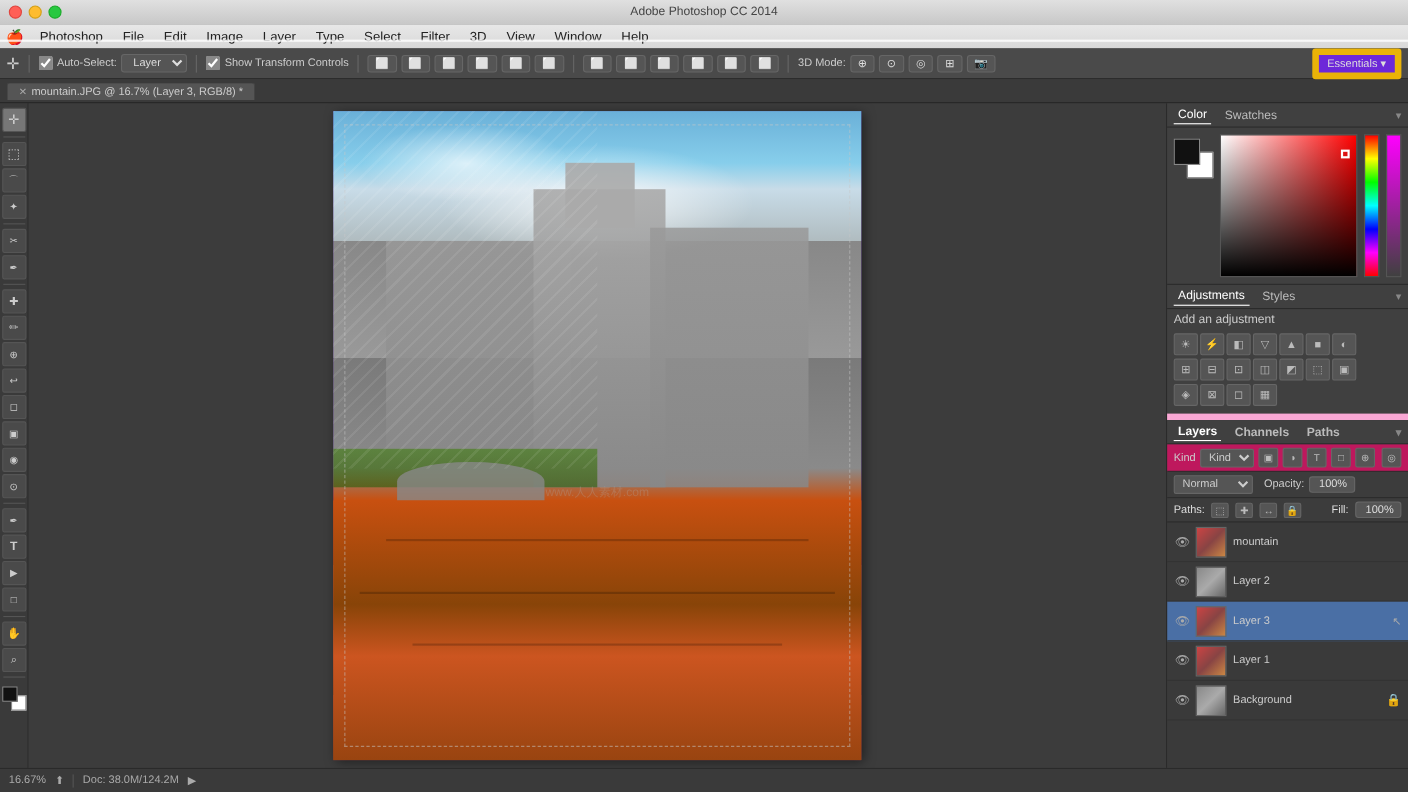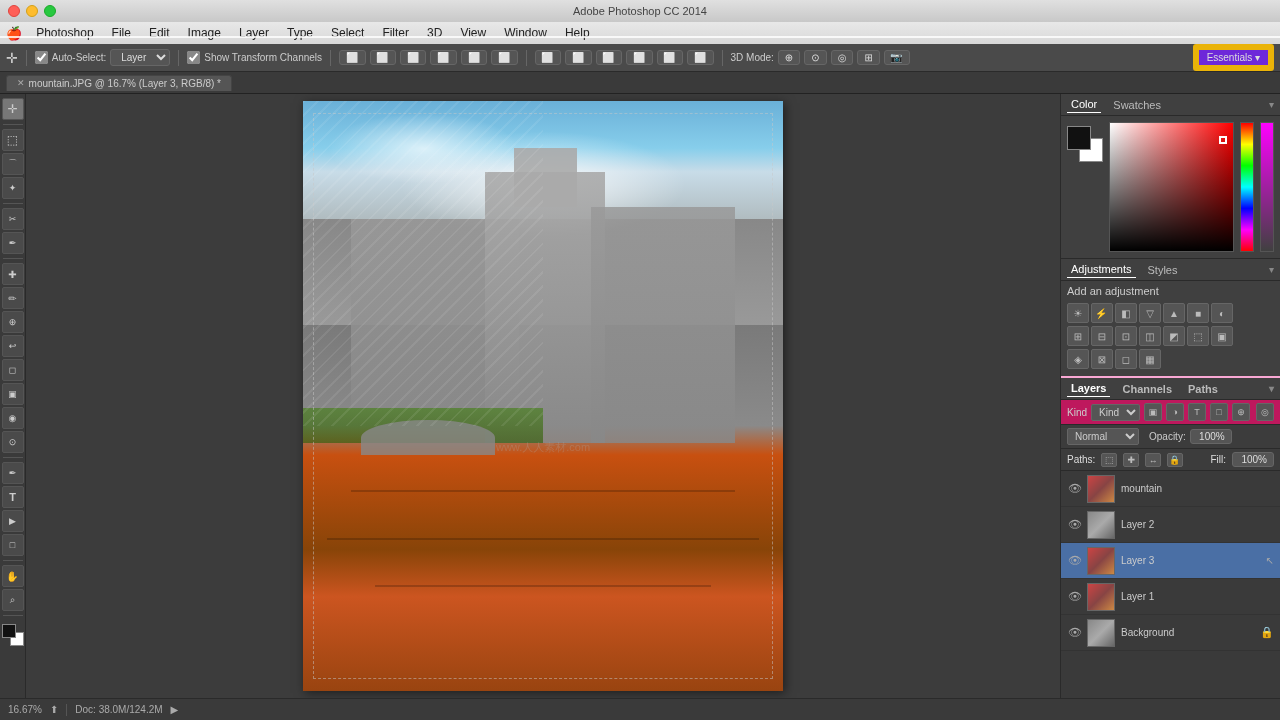--- a/index.html
+++ b/index.html
@@ -245,21 +245,21 @@
     #opacity-strip {
       width: 14px;
       height: 130px;
       background: linear-gradient(to bottom, #ff00ff, transparent);
       border: 1px solid #555;
     }
 
     
     #adjustments-section {
       background: #404040;
-      border-bottom: 2px solid #f9a8d4;
+      border-bottom: 6px solid #f9a8d4;
     }
     #adj-tabs {
       display: flex;
       align-items: center;
       padding: 2px 6px;
       gap: 8px;
       border-bottom: 1px solid #2a2a2a;
     }
     #adj-body {
       padding: 4px 6px;
@@ -458,21 +458,21 @@
 <div id="options-bar">
   <span style="font-size:14px;color:#ccc;">✛</span>
   <span class="opt-sep"></span>
   <input type="checkbox" class="opt-check" checked="" style="">
   <span class="opt-label">Auto-Select:</span>
   <select class="opt-btn">
     <option>Layer</option>
   </select>
   <span class="opt-sep"></span>
   <input type="checkbox" class="opt-check" checked="" style="">
-  <span class="opt-label">Show Transform Channels</span>
+  <span class="opt-label">Show Transform Controls</span>
   <span class="opt-sep"></span>
 
   <span class="opt-btn">⬜</span>
   <span class="opt-btn">⬜</span>
   <span class="opt-btn">⬜</span>
   <span class="opt-btn">⬜</span>
   <span class="opt-btn">⬜</span>
   <span class="opt-btn">⬜</span>
   <span class="opt-sep"></span>
   <span class="opt-btn">⬜</span>

